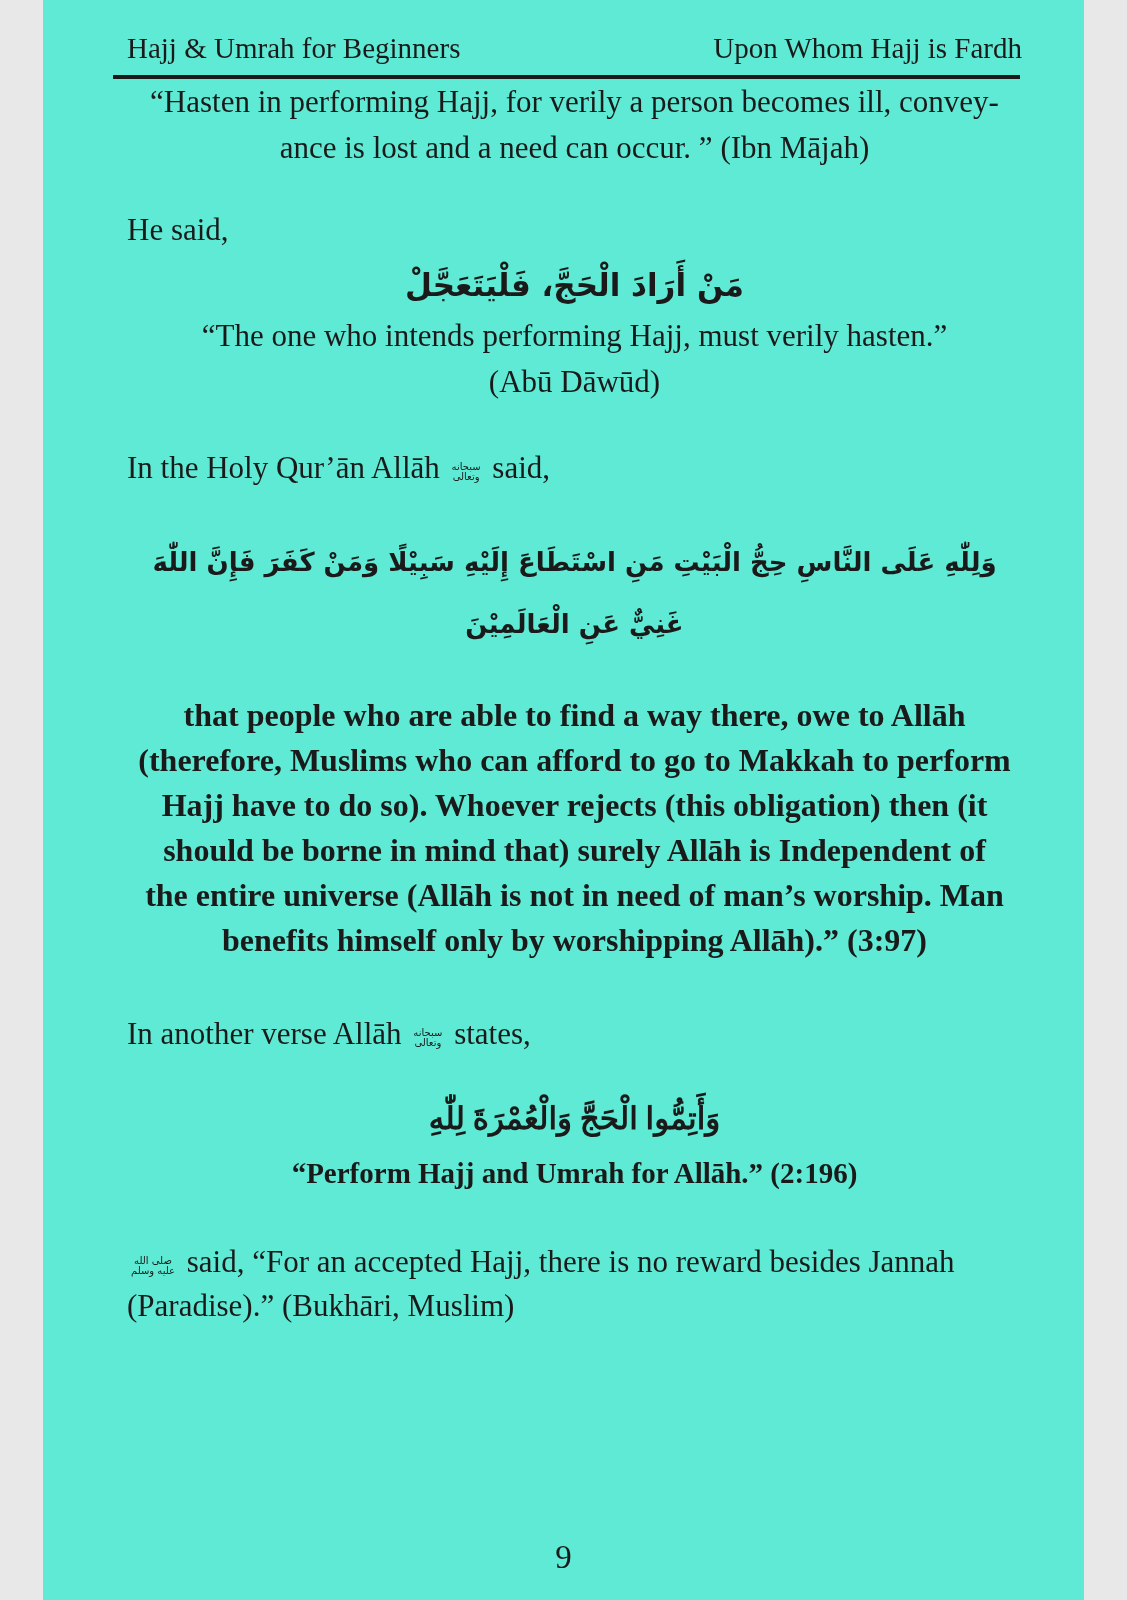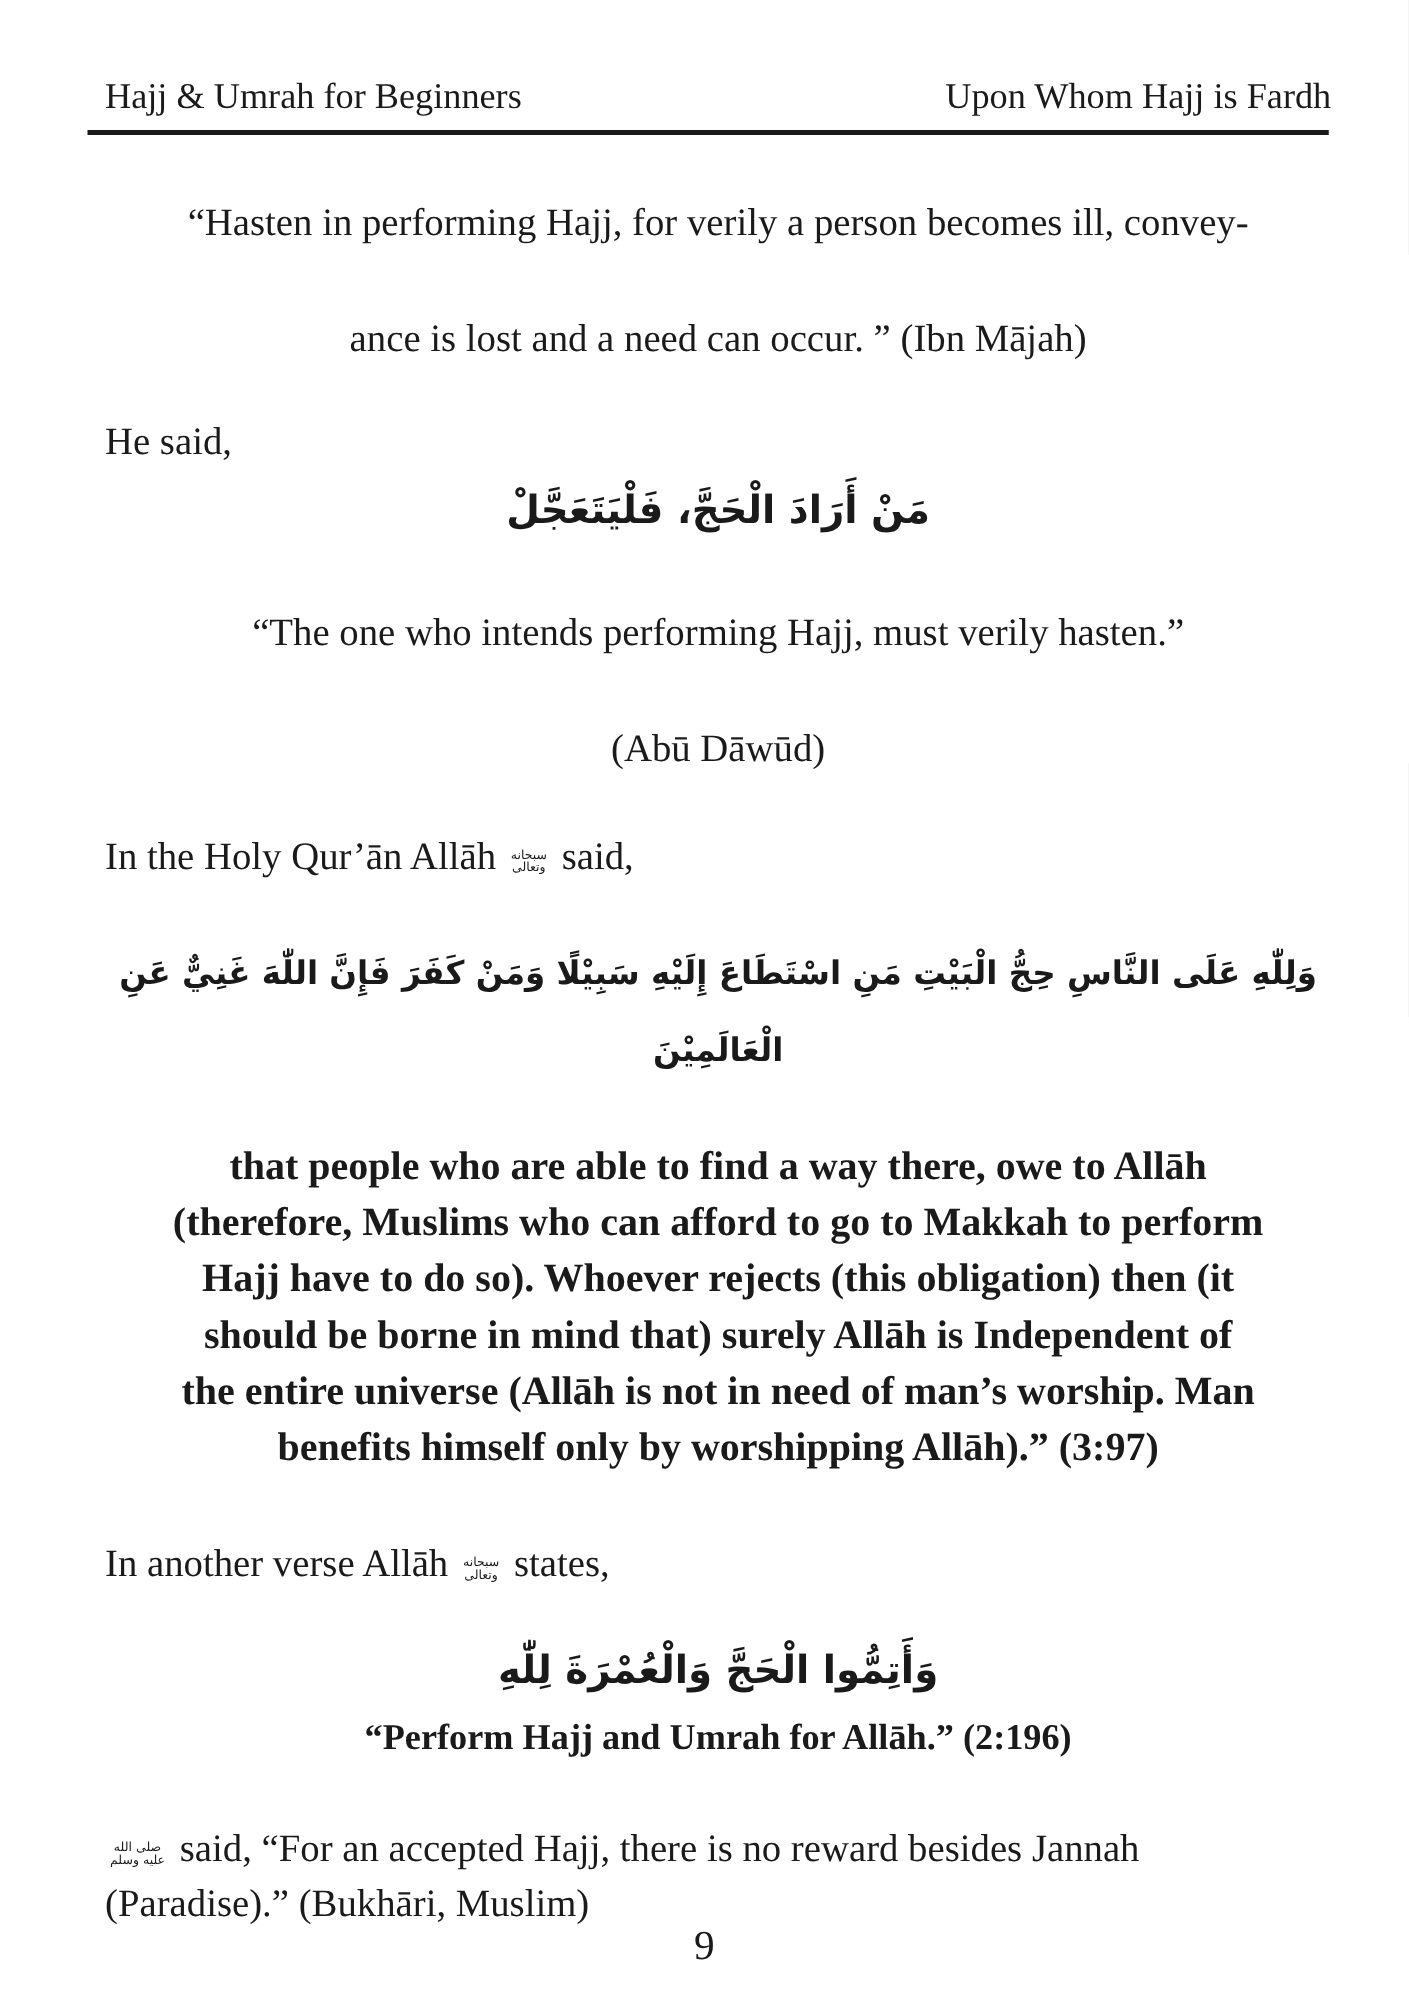--- a/index.html
+++ b/index.html
@@ -2,28 +2,28 @@
 <html><head>
 <meta charset="utf-8">
 <style>
   html, body {
     margin: 0;
     padding: 0;
     background: #e8e8e8;
   }
   .page {
     position: relative;
-    width: 1127px;
+    width: 1041px;
     height: 1600px;
     margin: 0 auto;
-    background: #ffffff;
+    background: #5eead4;
     color: #1a1a1a;
     font-family: "Liberation Serif", serif;
     box-sizing: border-box;
-    padding: 59px 62px 0 84px;
+    padding: 30px 62px 0 84px;
     overflow: hidden;
   }
   
   .header-row {
     display: flex;
     justify-content: space-between;
     align-items: baseline;
     font-size: 29px;
     line-height: 36px;
   }
@@ -43,21 +43,20 @@
     font-weight: bold;
   }
   .arabic-long   { font-size: 28px; line-height: 60px; margin-top: 18px; }
   .arabic-short  { font-size: 31px; line-height: 56px; }
   .arabic-verse  { font-size: 26px; line-height: 62px; }
   
   .center-line {
     text-align: center;
     font-size: 31px;
     line-height: 46px;
-    margin-top: 47px;
   }
   .lead-line {
     text-align: left;
     font-size: 31px;
     line-height: 42px;
   }
   .bold-block {
     font-weight: bold;
     font-size: 32px;
     line-height: 45px;
@@ -98,21 +97,21 @@
     right: 0;
     text-align: center;
     font-size: 33px;
   }
   
   .mt-he-said   { margin-top: 38px; }
   .mt-arabic2   { margin-top: 6px; }
   .mt-intro1    { margin-top: 42px; }
   .mt-verse1    { margin-top: 42px; }
   .mt-intro2    { margin-top: 50px; }
-  .mt-arabic4   { margin-top: 36px; }
+  .mt-arabic4   { margin-top: 36px; font-family: Liberation Serif, serif; }
 </style>
 </head>
 <body>
 
 <div class="page">
 
   <div class="header-row">
     <div>Hajj &amp; Umrah for Beginners</div>
     <div>Upon Whom Hajj is Fardh</div>
   </div>

